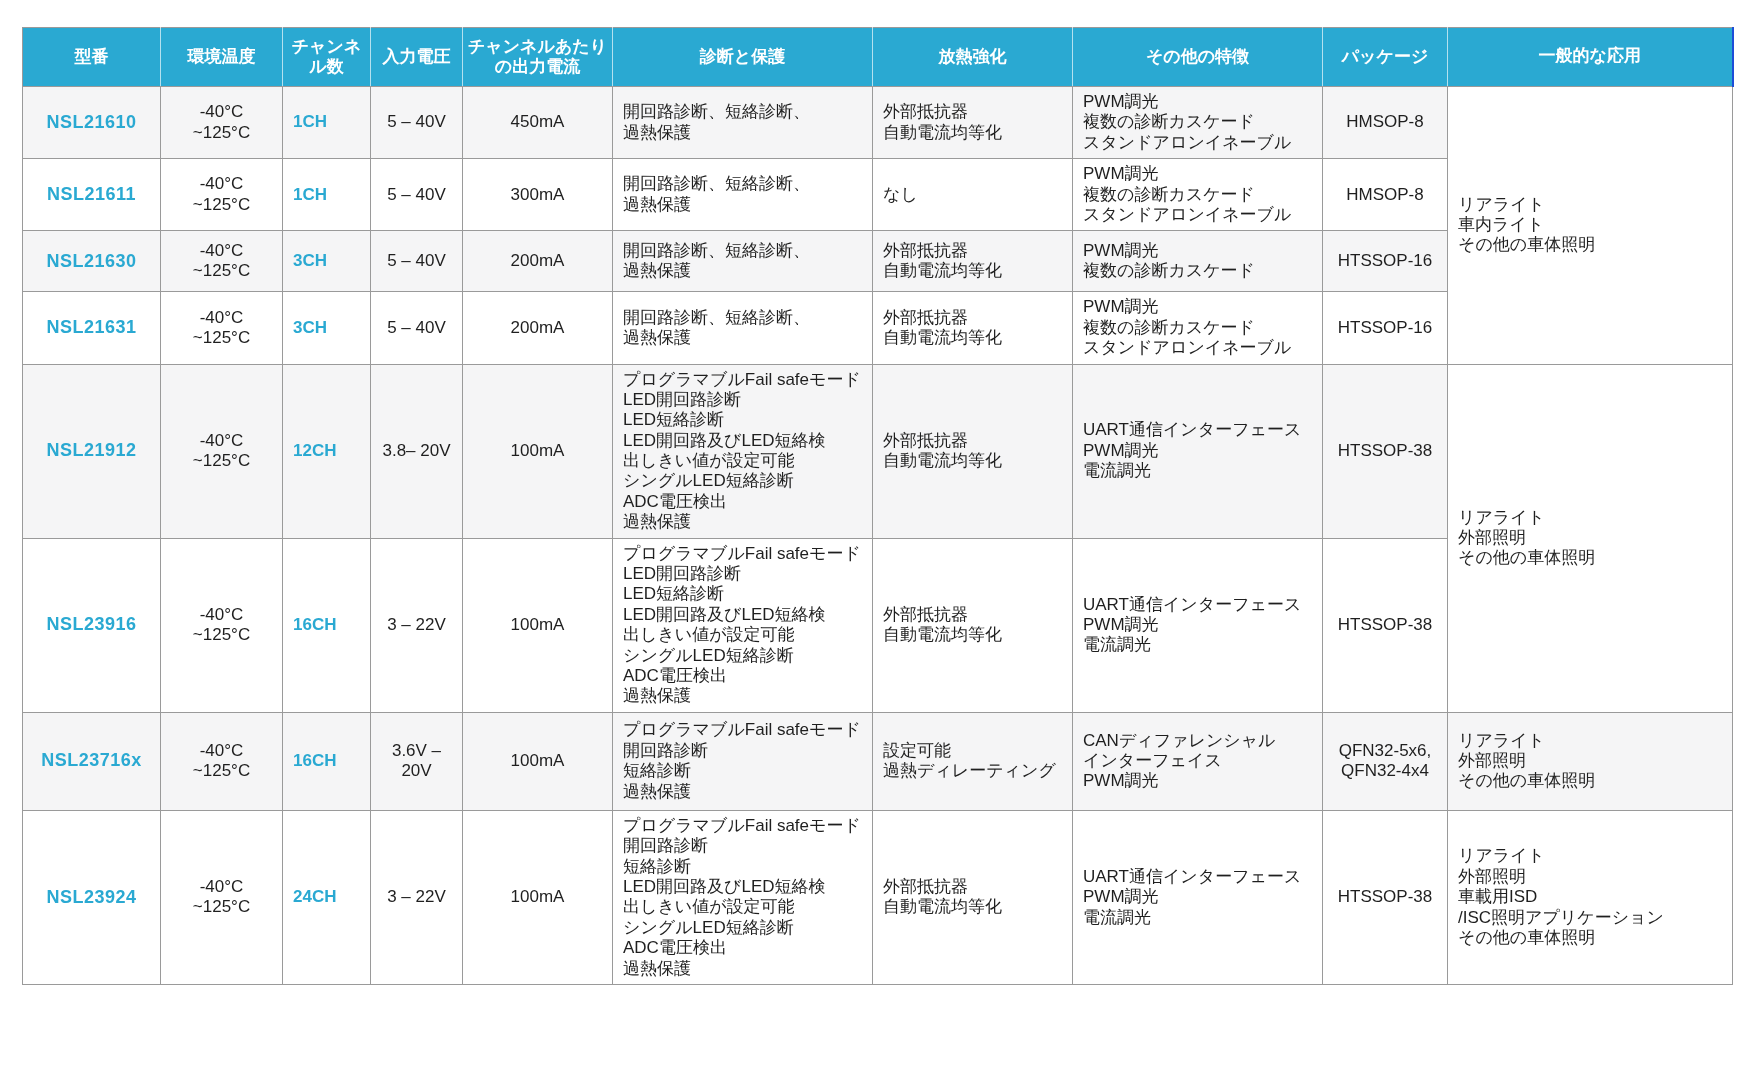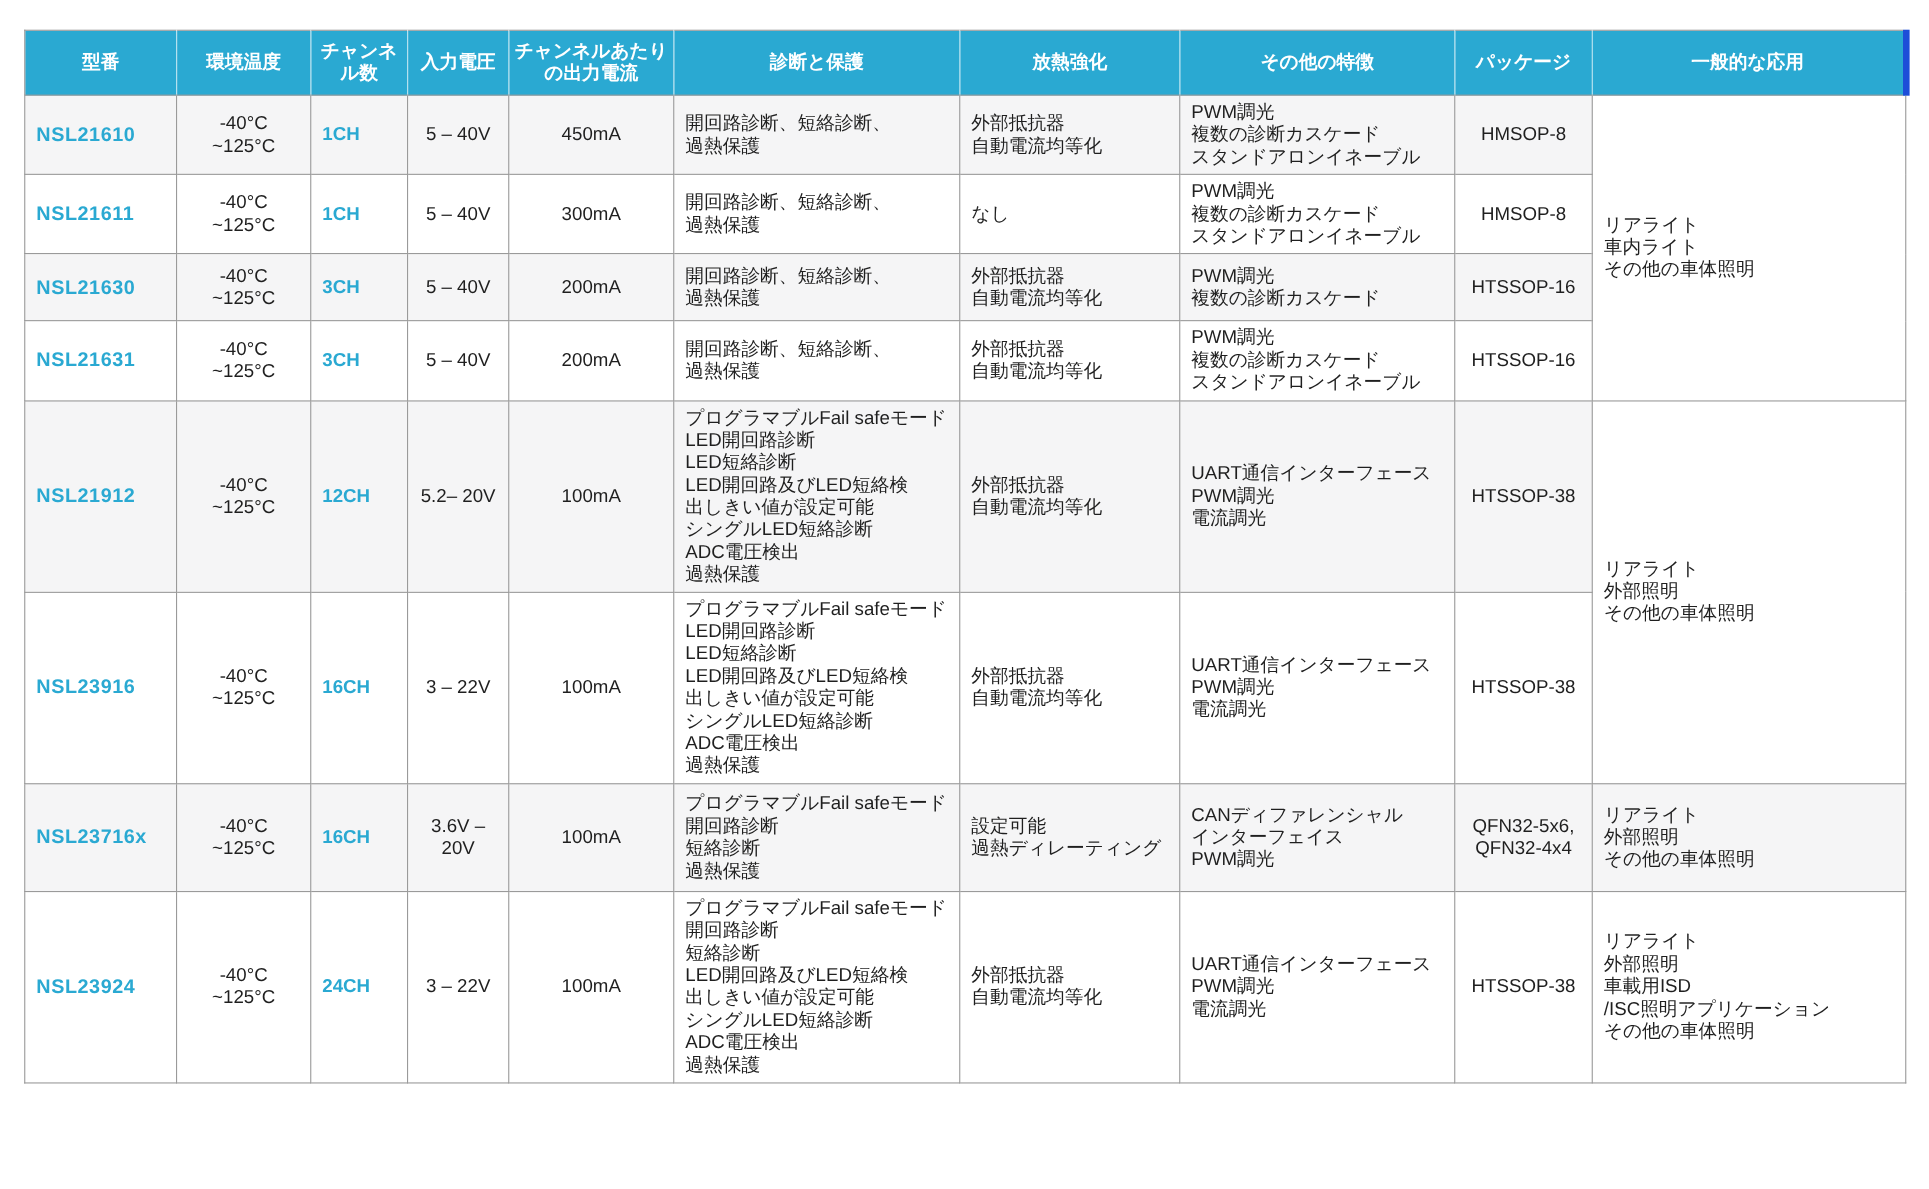--- a/index.html
+++ b/index.html
@@ -23,35 +23,36 @@
     font-size:17px;
     padding:5px 4px;
     border-top:1px solid #9a9a9a;
     border-bottom:1px solid #9a9a9a;
     border-right:1px solid rgba(255,255,255,0.65);
     white-space:pre-line;
     vertical-align:middle;
     height:48px;
   }
   th:first-child{border-left:1px solid #9a9a9a;}
-  th:last-child{border-right:6px solid #1d4ed8;}
+  th:last-child{border-right:2px solid #1d4ed8;font-family:Liberation Mono, monospace;}
   td{
     border:1px solid #9a9a9a;
     padding:5px 10px;
     vertical-align:middle;
     white-space:pre-line;
     background:#ffffff;
   }
   tbody tr:nth-child(odd) td{background:#f5f5f6;}
   td.merged{background:#ffffff !important;}
   td.center{text-align:center;}
   td.part{
     color:var(--accent,#2AA9D2);
     font-weight:bold;
     font-size:18px;
+    text-align:center;
     letter-spacing:0.5px;
   }
   td.ch{
     color:var(--accent,#2AA9D2);
     font-weight:bold;
   }
   tr.r14{height:61px;}
   tr.r4{height:66px;}
   tr.r56{height:168px;}
   tr.r7{height:98px;}
@@ -149,21 +150,21 @@
 自動電流均等化</td>
         <td>PWM調光
 複数の診断カスケード
 スタンドアロンイネーブル</td>
         <td class="center">HTSSOP-16</td>
       </tr>
       <tr class="r56">
         <td class="part">NSL21912</td>
         <td class="center">-40°C ~125°C</td>
         <td class="ch">12CH</td>
-        <td class="center">5.2– 20V</td>
+        <td class="center">3.8– 20V</td>
         <td class="center">100mA</td>
         <td>プログラマブルFail safeモード
 LED開回路診断
 LED短絡診断
 LED開回路及びLED短絡検
 出しきい値が設定可能
 シングルLED短絡診断
 ADC電圧検出
 過熱保護</td>
         <td>外部抵抗器

